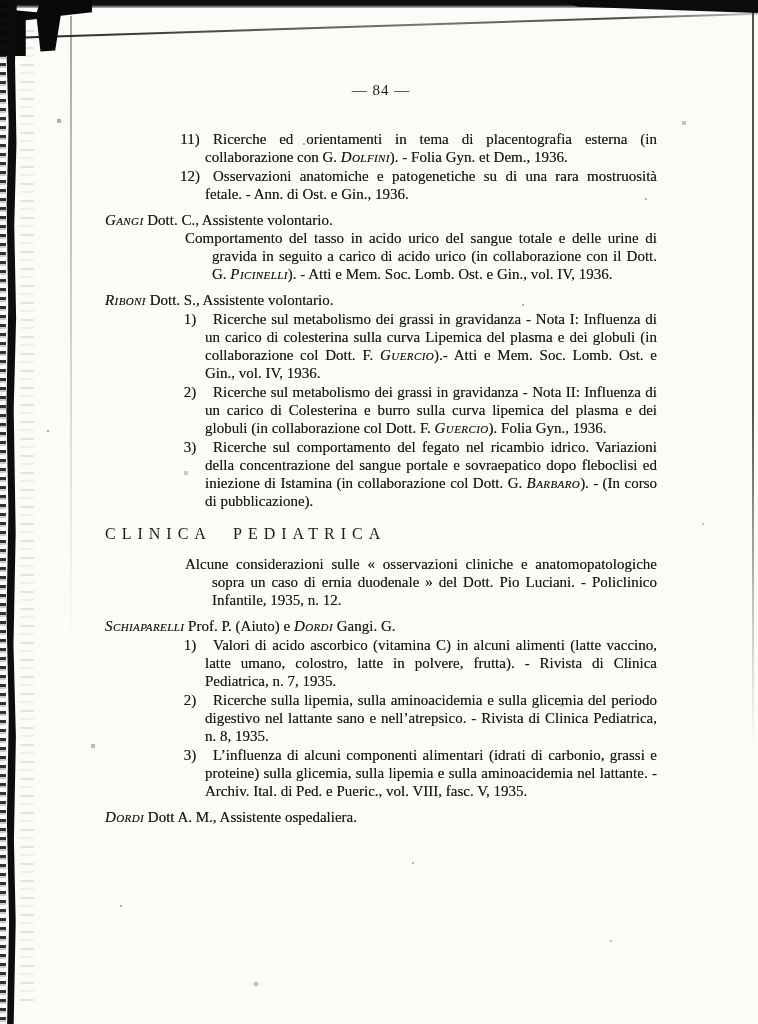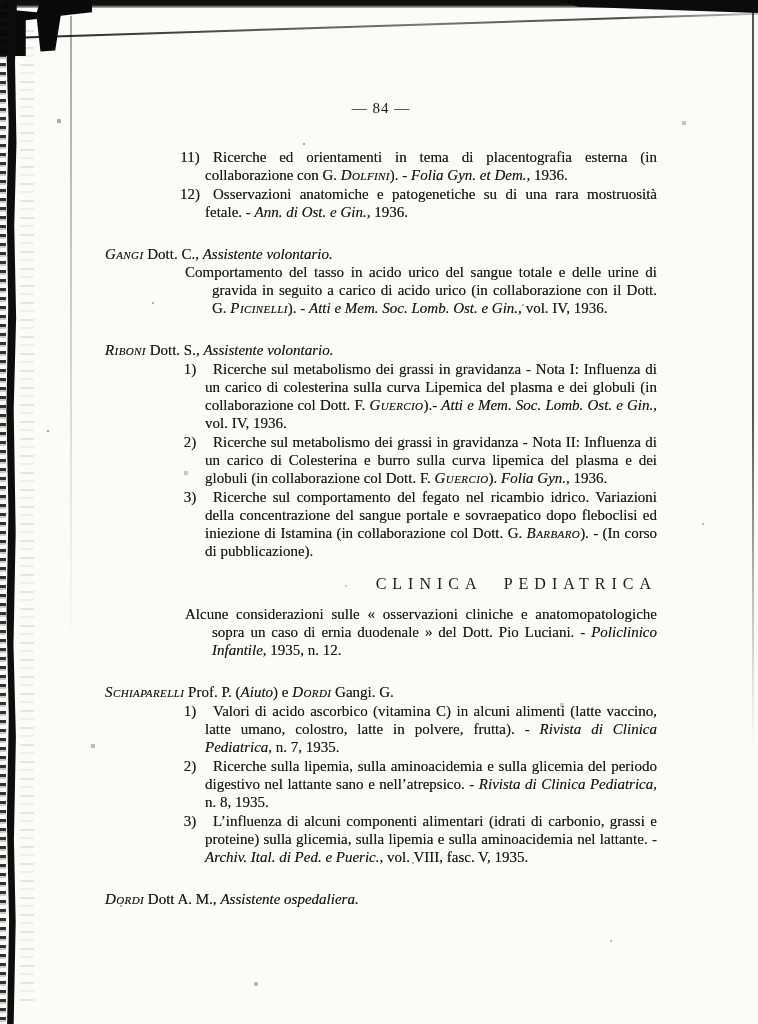--- a/index.html
+++ b/index.html
@@ -33,31 +33,31 @@
   .art-specks{left:0; top:0; width:2px; height:2px; background:transparent;
     box-shadow:303px 143px 0 0 rgba(0,0,0,.35), 522px 304px 0 0 rgba(0,0,0,.3),
       185px 472px 0 1px rgba(0,0,0,.2), 645px 198px 0 0 rgba(0,0,0,.3),
       92px 745px 0 1px rgba(0,0,0,.25), 412px 862px 0 0 rgba(0,0,0,.28),
       255px 983px 0 1px rgba(0,0,0,.25), 702px 523px 0 0 rgba(0,0,0,.25),
       561px 704px 0 1px rgba(0,0,0,.2), 152px 302px 0 0 rgba(0,0,0,.3),
       683px 122px 0 1px rgba(0,0,0,.22), 345px 585px 0 0 rgba(0,0,0,.2),
       610px 940px 0 0 rgba(0,0,0,.25), 120px 905px 0 0 rgba(0,0,0,.3),
       58px 120px 0 1px rgba(0,0,0,.3), 47px 430px 0 0 rgba(0,0,0,.35);}
   
-  .content{position:absolute; left:105px; top:99px; width:552px;
+  .content{position:absolute; left:105px; top:81px; width:552px;
     font-size:15px; line-height:18px; text-align:left;}
   .pagenum{text-align:center; letter-spacing:1px; margin-bottom:31px;}
-  .block-title{text-align:right; font-size:16px; letter-spacing:6px; word-spacing:12px;
+  .block-title{text-align:left; font-size:16px; letter-spacing:6px; word-spacing:12px;
     margin-top:15px; margin-bottom:12px; white-space:nowrap;}
-  .block-author{margin-top:24px;}
+  .block-author{margin-top:8px;}
   .block-para{margin-left:107px; text-indent:-27px; text-align:justify;}
   .block-item{margin-left:100px; text-indent:8px; text-align:justify; position:relative; margin-top:1px;}
   .block-item .num{position:absolute; left:-32px; top:0; width:34px; text-align:center; text-indent:0;}
   .sc{font-variant:small-caps; letter-spacing:.4px;font-style:italic;}
-  .i{font-style:italic;}
+  .i{}
   .content span{text-shadow:0 0 .3px rgba(20,20,20,.6);}
 </style>
 </head>
 <body>
 
 <div class="page">
 
   <div class="art art-top"></div>
   <div class="art art-top-right"></div>
   <div class="art art-diag"></div>

